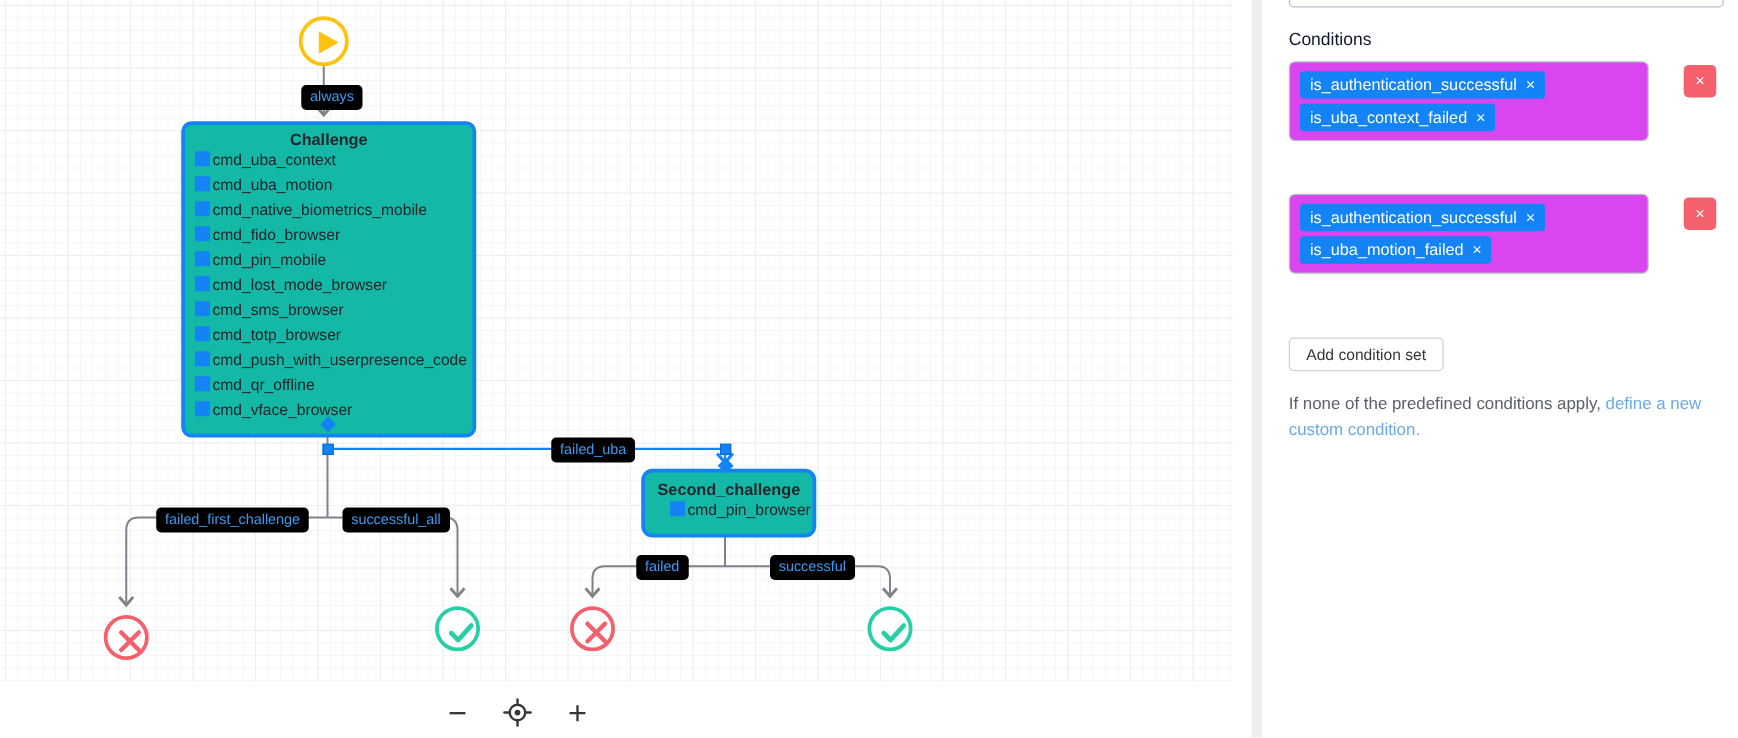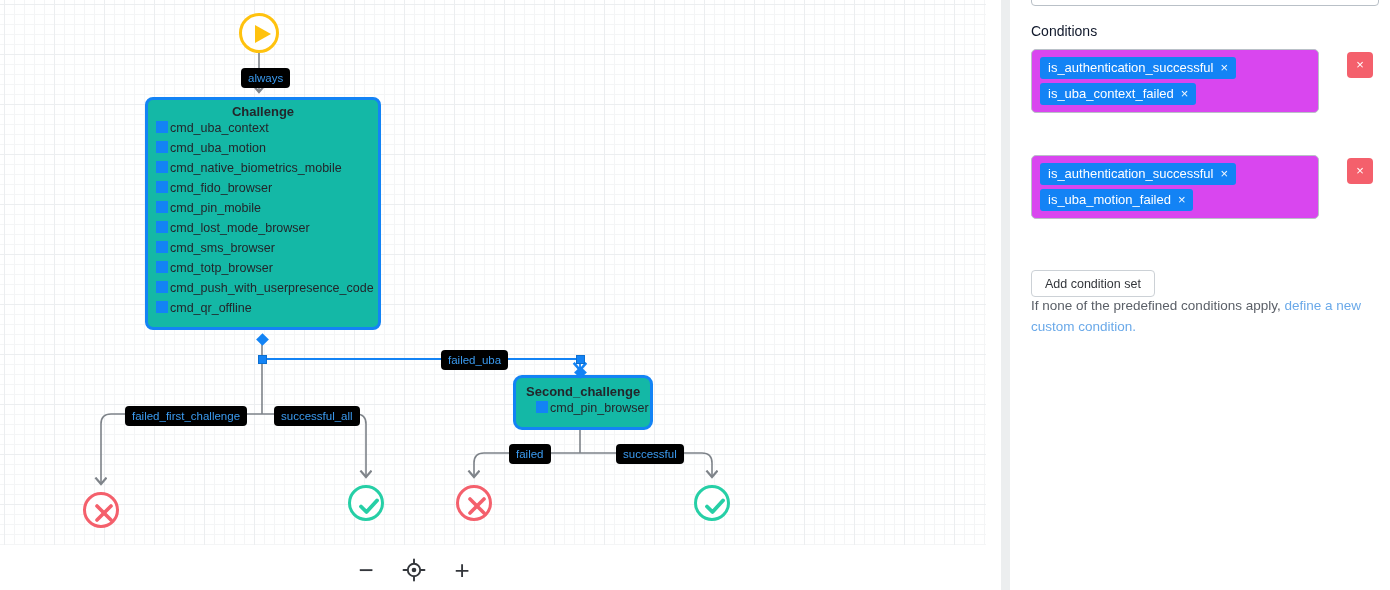--- a/index.html
+++ b/index.html
@@ -215,21 +215,21 @@
     background: #ffffff;
     border: 1px solid #ccd1d6;
     border-radius: 4px;
     font-size: 12.5px;
     color: #33363b;
     font-family: "Liberation Sans", sans-serif;
     cursor: pointer;
     margin-top: 24px;
   }
   #hint {
-    position: absolute; left: 1031px; top: 295px;
+    position: absolute; left: 1031px; top: 312px;
     width: 330px;
     font-size: 13.5px;
     line-height: 21px;
     color: #5b6068;
   }
   #hint a { color: #6aa9e9; text-decoration: none; cursor: pointer; }
 </style>
 </head>
 <body>
 
@@ -302,20 +302,24 @@
             <span class="cmd-swatch"></span>
             <span>cmd_totp_browser</span>
           </div>
         <div class="cmd-row">
             <span class="cmd-swatch"></span>
             <span>cmd_push_with_userpresence_code</span>
           </div>
         <div class="cmd-row">
             <span class="cmd-swatch"></span>
             <span>cmd_qr_offline</span>
+          </div>
+        <div class="cmd-row">
+            <span class="cmd-swatch"></span>
+            <span>cmd_vface_browser</span>
           </div>
       </div>
     </div>
 
     <div class="handle-diamond" style="left:258px; top:335px;"></div>
     <div class="handle-sq" style="left:258px; top:355px;"></div>
 
     <div id="node-second" class="node">
       <div class="node-title">Second_challenge</div>
       <div class="cmd-list">

